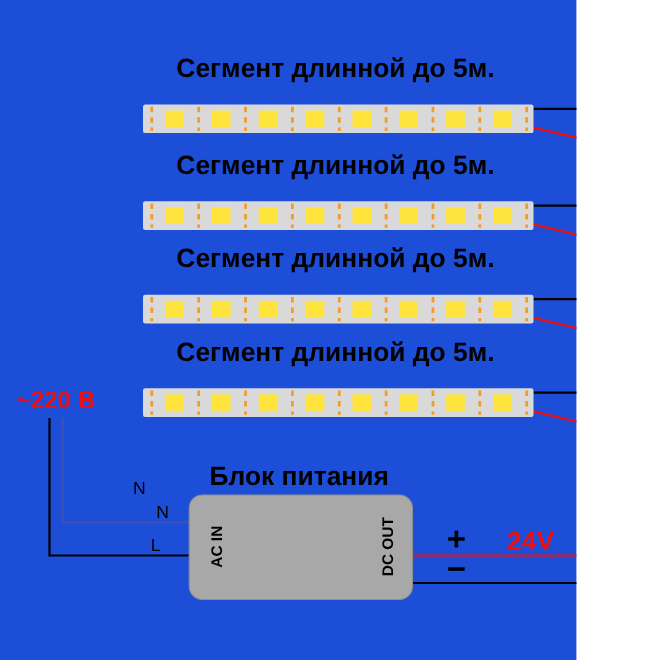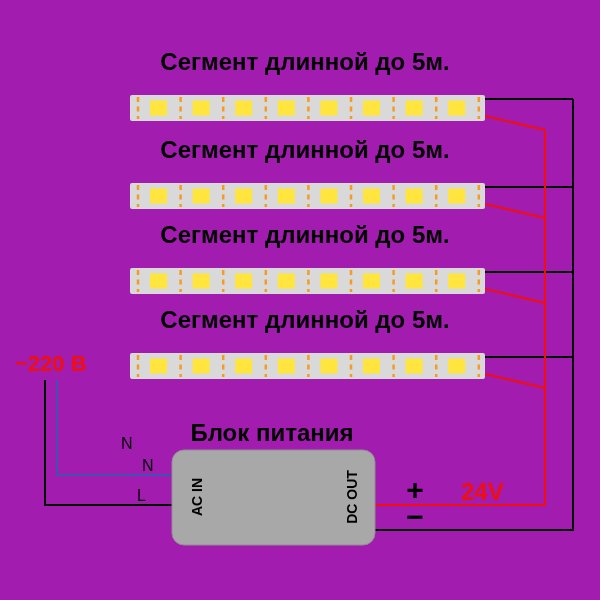--- a/index.html
+++ b/index.html
@@ -1,16 +1,16 @@
 <!DOCTYPE html>
 <html><head>
 <meta charset="utf-8">
 <style>
   html,body{margin:0;padding:0;background:#fff;}
-  .stage{position:relative;width:600px;height:600px;background:#a21caf;overflow:hidden;}
+  .stage{position:relative;width:524px;height:600px;background:#1d4ed8;overflow:hidden;}
   svg{display:block;}
   text{font-family:"Liberation Sans", sans-serif;}
   .seg-title{font-size:24px;font-weight:bold;text-anchor:middle;}
   .psu-title{font-size:24px;font-weight:bold;text-anchor:middle;}
   .io-label{font-size:14px;font-weight:bold;text-anchor:middle;}
   .mains-label{font-size:22px;font-weight:bold;}
   .wire-label{font-size:16px;}
   .plus-label,.minus-label{font-size:30px;font-weight:bold;text-anchor:middle;}
   .outv-label{font-size:24px;font-weight:bold;}
 </style>

